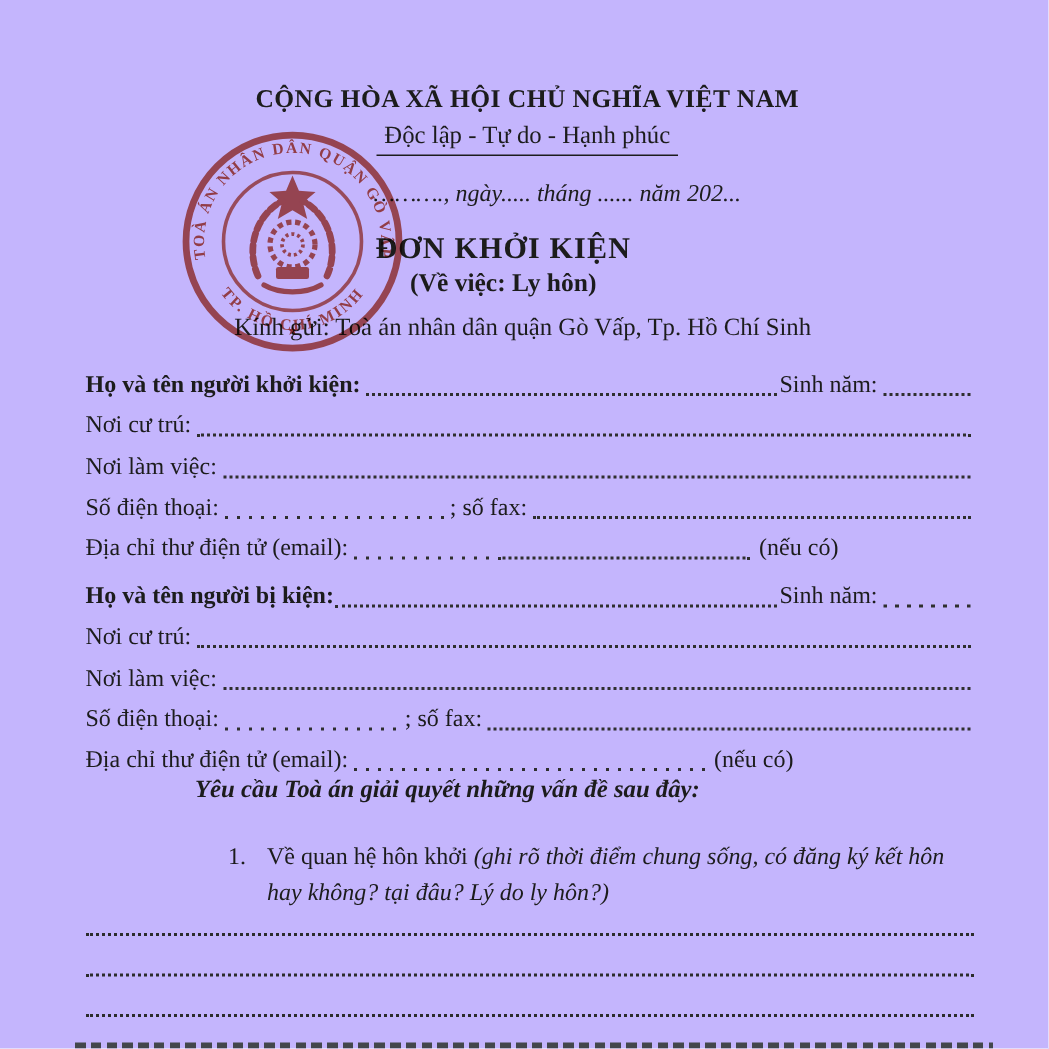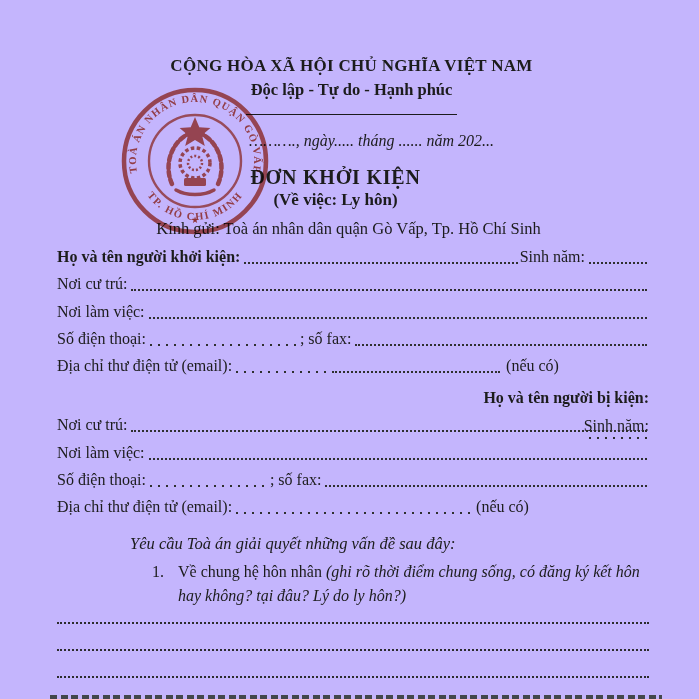--- a/index.html
+++ b/index.html
@@ -8,44 +8,44 @@
     background:#fbfbfa;
     font-family:"Liberation Serif","DejaVu Serif",serif;
     color:#1c1c1c;
   }
   .page { position:relative; width:699px; height:699px; background:#c4b5fd; }
 
   
   .header { position:absolute; top:55px; left:0; width:699px; text-align:center; transform:translateX(2px); }
   .national-title { font-size:17px; font-weight:bold; letter-spacing:.3px; line-height:22px; }
   .motto { line-height:24px; margin-top:1px; }
-  .motto-text { display:inline-block; font-size:16.5px; font-weight:bold; padding:0 5px 12px 5px; border-bottom:1.8px solid #1c1c1c; }
+  .motto-text { display:inline-block; font-size:16.5px; font-weight:normal; padding:0 5px 1px 5px; border-bottom:1.8px solid #1c1c1c; }
   .date-line { margin-top:14px; font-size:16px; font-style:italic; line-height:24px; transform:translateX(20px); }
   .form-title { margin-top:12px; font-size:20px; font-weight:bold; letter-spacing:.8px; line-height:24px; transform:translateX(-16px); }
   .form-subtitle { font-size:17px; font-weight:bold; line-height:22px; transform:translateX(-16px); }
   .recipient { margin-top:7px; font-size:16.5px; line-height:22px; transform:translateX(-3px); }
 
   
   .seal { position:absolute; left:120px; top:86px; width:150px; height:150px; mix-blend-mode:multiply; opacity:.92; }
 
   
   .form { position:absolute; top:246px; left:57px; width:592px; }
   .row { display:flex; align-items:flex-end; height:22px; margin-bottom:5.3px; font-size:16px; line-height:22px; white-space:nowrap;font-family:Liberation Serif, serif; }
-  .row.gap-top { margin-top:10px;flex-direction:column; }
+  .row.gap-top { margin-top:10px; }
   .lbl { flex:0 0 auto; }
   .lbl.b { font-weight:bold; }
   .dots { flex:1 1 auto; border-bottom:2.2px dotted #2f2f2f; margin:0 2px 4px 4px; }
   .dots.fixed { flex:0 0 auto; }
   .dots.sparse { border-bottom:none; height:2.2px;
     background:repeating-linear-gradient(to right,#2f2f2f 0 2.2px,transparent 2.2px 8px);
     margin-bottom:4px; }
   .spacer { flex:0 0 auto; }
 
   
-  .req-heading { position:absolute; top:533px; left:130px; font-size:16.5px; font-weight:normal; font-style:italic; line-height:22px; }
+  .req-heading { position:absolute; top:515px; left:130px; font-size:16.5px; font-weight:bold; font-style:italic; line-height:22px; }
   .req-item { position:absolute; top:560px; left:152px; width:496px; display:flex; font-size:16px; line-height:24px; }
   .req-num { flex:0 0 26px; }
   .req-text { flex:0 0 468px; }
   .req-note { font-style:italic; }
 
   
   .dotline { position:absolute; left:57px; width:592px; height:0; border-top:2.6px dotted #2c2c2c; }
   .dl1 { top:622px; } .dl2 { top:649px; } .dl3 { top:676px; }
   .cutline { position:absolute; left:50px; width:612px; bottom:0; height:4.5px;
     background:repeating-linear-gradient(90deg,#43474c 0 7px,transparent 7px 10.5px); }
@@ -148,21 +148,21 @@
       <span class="lbl">Địa chỉ thư điện tử (email):</span>
       <div class="dots sparse fixed" style="width:238px"></div>
       <span class="lbl">(nếu có)</span>
       <div class="spacer" style="width:92px"></div>
     </div>
   </div>
 
   <div class="req-heading">Yêu cầu Toà án giải quyết những vấn đề sau đây:</div>
   <div class="req-item">
     <span class="req-num">1.</span>
-    <span class="req-text"><span>Về chung hệ hôn nhân </span><span class="req-note">(ghi rõ thời điểm chung sống, có đăng ký kết hôn hay không? tại đâu? Lý do ly hôn?)</span></span>
+    <span class="req-text"><span>Về quan hệ hôn khởi </span><span class="req-note">(ghi rõ thời điểm chung sống, có đăng ký kết hôn hay không? tại đâu? Lý do ly hôn?)</span></span>
   </div>
 
   <div class="dotline dl1"></div>
   <div class="dotline dl2"></div>
   <div class="dotline dl3"></div>
   <div class="cutline"></div>
 
 </div>
 
 </body></html>

